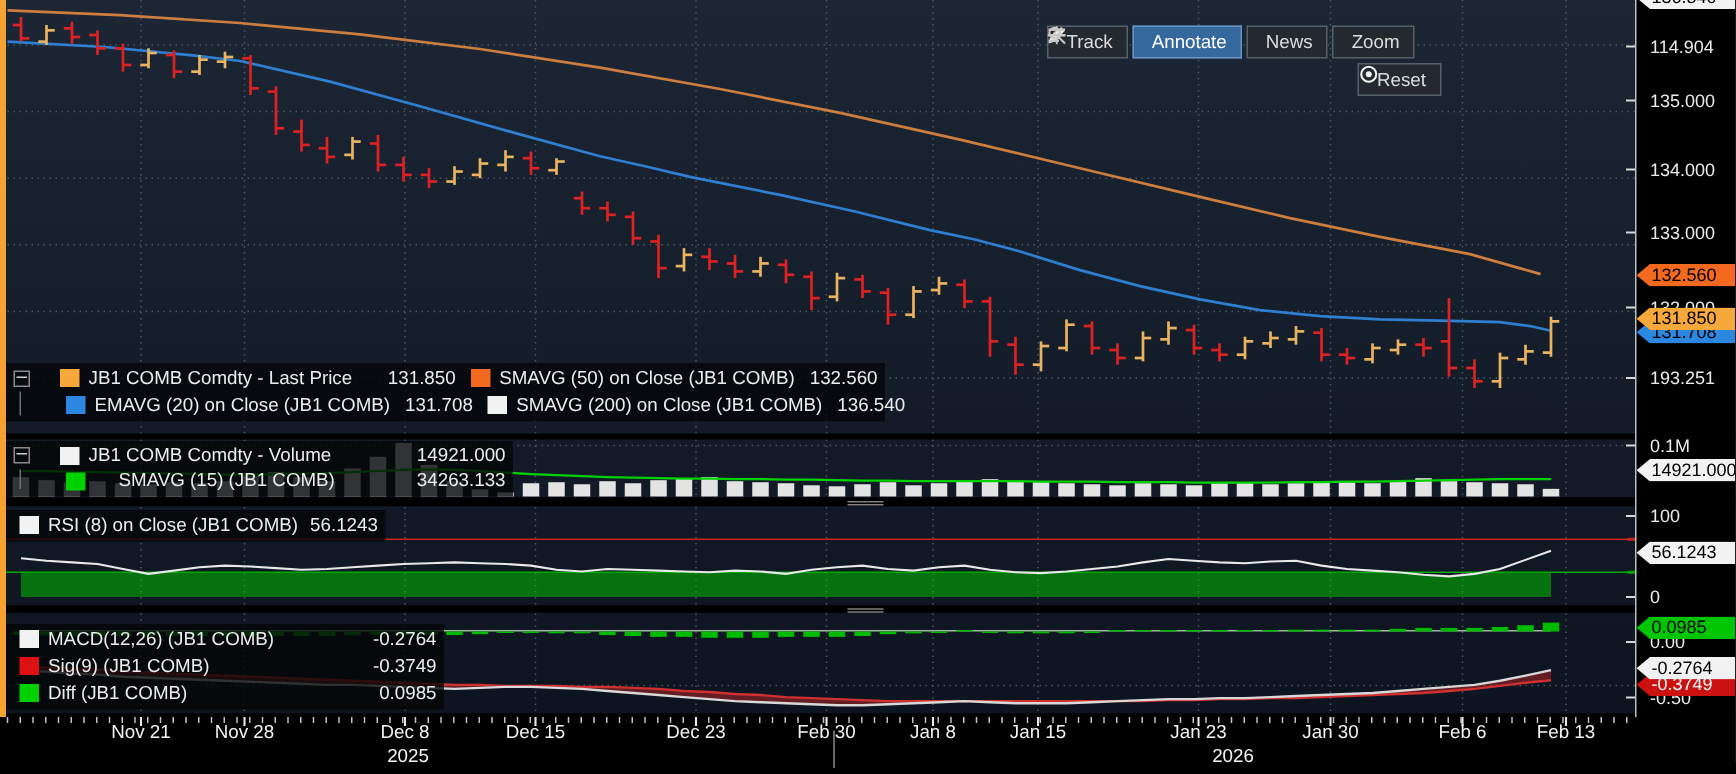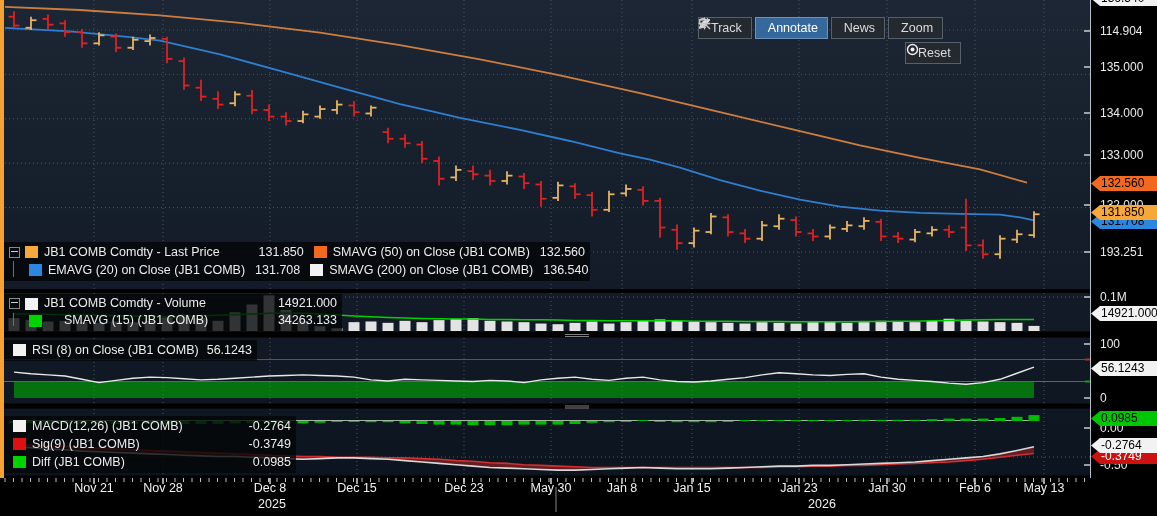--- a/index.html
+++ b/index.html
@@ -4,21 +4,21 @@
 <style>
   html,body{margin:0;padding:0;background:#000;}
   .stage{position:relative;width:1157px;height:516px;background:#404040;overflow:hidden;
          font-family:"Liberation Sans","DejaVu Sans",sans-serif;color:#e8e8e8;}
   svg{position:absolute;left:0;top:0;}
   .grid{stroke:#4d5663;stroke-width:1;stroke-dasharray:1 3;}
   
   .legend{position:absolute;background:rgba(4,6,8,0.80);z-index:5;padding:1px 5px 2px 3px;
           font-size:12.5px;line-height:17px;white-space:nowrap;}
   .lrow{display:flex;align-items:center;height:18px;}
-  .litem{display:flex;align-items:center;}
+  .litem{display:flex;align-items:center;margin-left:15px;}
   .swatch{display:inline-block;width:13px;height:12px;margin-right:6px;flex:0 0 auto;}
   .llabel{color:#ececec;}
   .lval{margin-left:auto;padding-left:10px;color:#ececec;}
   .exp{width:9px;height:9px;border:1px solid #8a8a8a;position:relative;margin:0 5px 0 2px;flex:0 0 auto;}
   .exp::after{content:"";position:absolute;left:1px;right:1px;top:3px;border-top:1px solid #cfcfcf;}
   .tree{width:9px;height:16px;border-left:1px solid #6f6f6f;margin:0 6px 2px 6px;flex:0 0 auto;}
   
   .toolbar{position:absolute;top:17px;left:698px;display:flex;gap:3px;z-index:6;}
   .tbtn{display:flex;align-items:center;gap:5px;background:rgba(38,42,47,0.88);border:1px solid #55606b;
         color:#dcdcdc;font-size:12.5px;font-family:inherit;padding:2px 9px 3px 7px;cursor:pointer;height:22px;box-sizing:border-box;}
@@ -876,23 +876,23 @@
       <span class="badge" style="top: 411px; background: rgb(0, 198, 0); color: rgb(0, 0, 0); z-index: 3;">0.0985</span>
       <span class="badge" style="top: 438px; background: rgb(242, 242, 242); color: rgb(0, 0, 0); z-index: 5;">-0.2764</span>
       <span class="badge" style="top: 449px; background: rgb(204, 17, 17); color: rgb(255, 255, 255); z-index: 4;">-0.3749</span>
     </div>
   <div class="xaxis" id="xaxis">
       <span class="xlab" style="left: 94px;">Nov 21</span>
       <span class="xlab" style="left: 163px;">Nov 28</span>
       <span class="xlab" style="left: 270px;">Dec 8</span>
       <span class="xlab" style="left: 357px;">Dec 15</span>
       <span class="xlab" style="left: 464px;">Dec 23</span>
-      <span class="xlab" style="left: 551px;">May 30</span>
+      <span class="xlab" style="left: 551px;">Feb 30</span>
       <span class="xlab" style="left: 622px;">Jan 8</span>
       <span class="xlab" style="left: 692px;">Jan 15</span>
       <span class="xlab" style="left: 799px;">Jan 23</span>
       <span class="xlab" style="left: 887px;">Jan 30</span>
       <span class="xlab" style="left: 975px;">Feb 6</span>
-      <span class="xlab" style="left: 1044px;">May 13</span>
+      <span class="xlab" style="left: 1044px;">Feb 13</span>
       <span class="xyear" style="left: 272px;">2025</span>
       <span class="xyear" style="left: 822px;">2026</span>
     </div>
 </div>
 
 </body></html>

